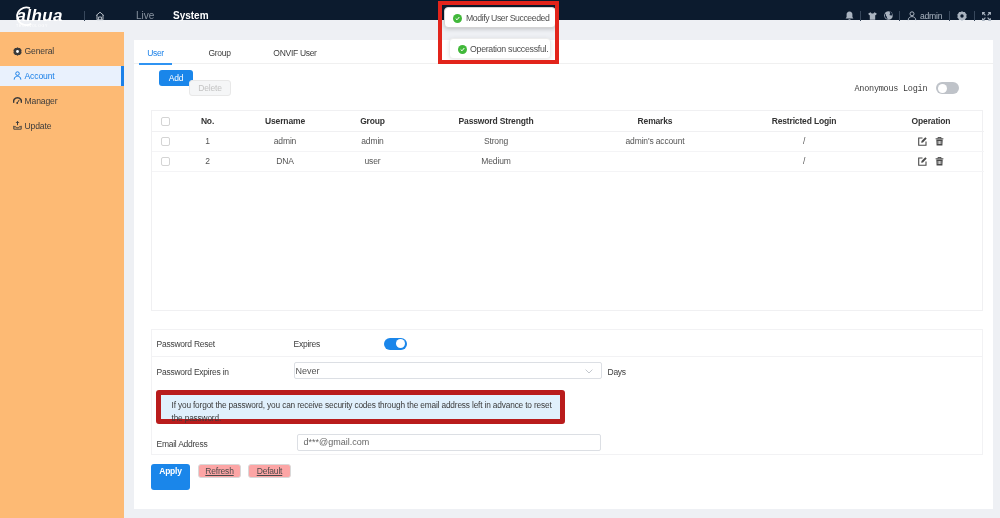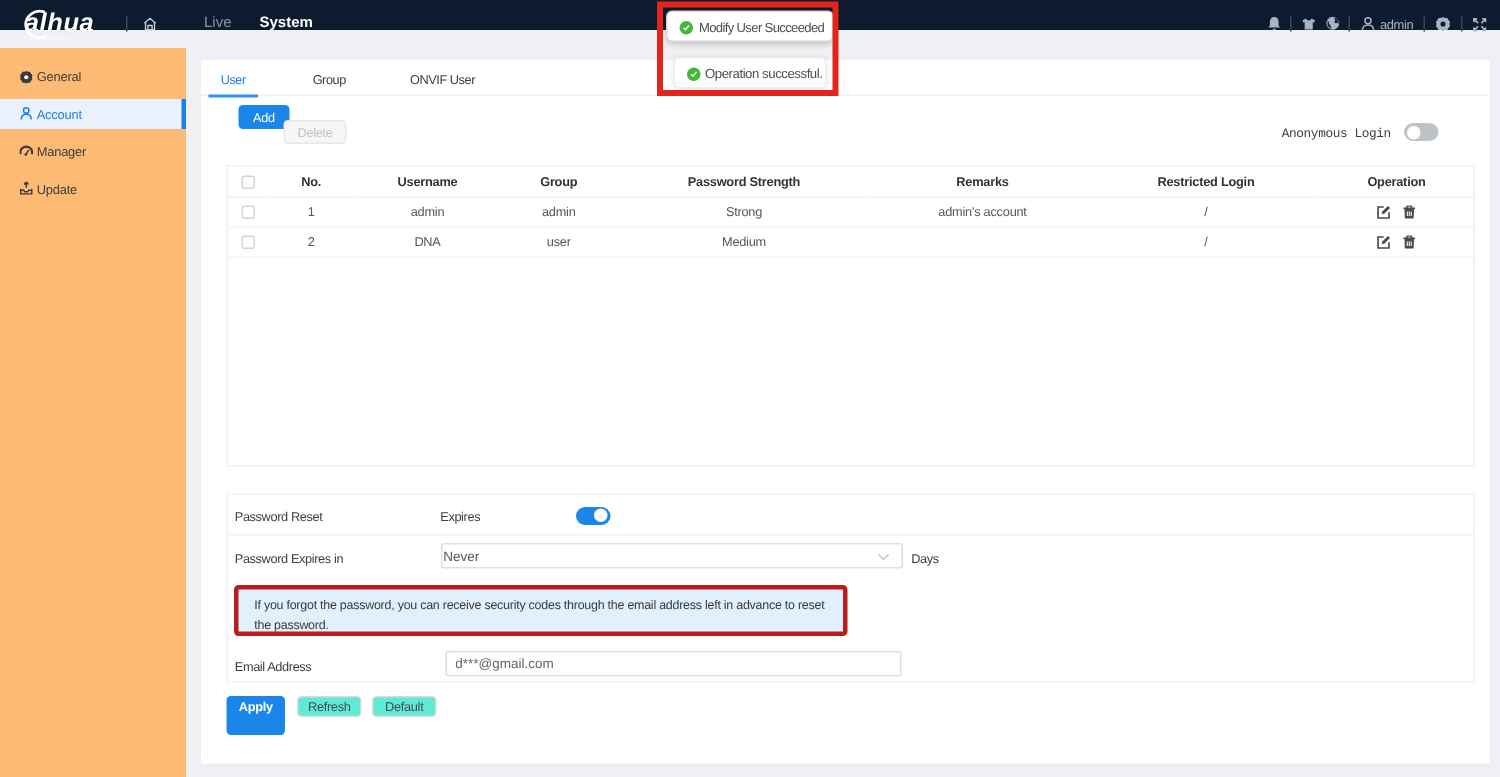--- a/index.html
+++ b/index.html
@@ -25,21 +25,21 @@
 #card { position:absolute; left:134px; top:40px; width:859px; height:469px; background:#fff; }
 
 
 .tab { position:absolute; top:1.5px; height:23px; line-height:23px; font-size:8.5px; letter-spacing:-0.3px; color:#3c3c3c; text-align:center; }
 #tabline { position:absolute; left:0px; top:23px; width:859px; height:1px; background:#f0f0f0; }
 #tabul { position:absolute; left:5px; top:23px; width:33px; height:2px; background:#2f93f2; }
 
 
 .btn { position:absolute; font-size:8.5px; letter-spacing:-0.2px; text-align:center; border-radius:3px; }
 .btn-blue { background:#1a86ea; color:#fff; }
-.btn-plain { background:#5eead4; border:1px solid #d9d9d9; color:#4a4a4a; }
+.btn-plain { background:#fca5a5; border:1px solid #d9d9d9; color:#4a4a4a;text-decoration:underline; }
 .btn-dis { background:#f5f6f7; border:1px solid #e8e8e8; color:#c3c3c3; }
 
 
 .tog { position:absolute; width:23px; height:12px; border-radius:6px; }
 .tog .knob { position:absolute; top:1.5px; width:9px; height:9px; border-radius:50%; background:#fff; }
 .tog.off { background:#bfc3c9; }
 .tog.off .knob { left:2px; }
 .tog.on { background:#1a86ea; }
 .tog.on .knob { right:2px; }
 
@@ -48,21 +48,21 @@
 table { border-collapse:collapse; width:832px; table-layout:fixed; }
 th { font-size:8.5px; letter-spacing:-0.15px; color:#333; font-weight:bold; height:20px; border-bottom:1px solid #f0f0f2; }
 td { font-size:8.5px; letter-spacing:-0.15px; color:#555; height:20px; text-align:center; border-bottom:1px solid #f4f4f6; }
 .cb { display:inline-block; width:9px; height:9px; border:1px solid #d4d4d4; border-radius:2px; vertical-align:middle; }
 
 
 #formbox { position:absolute; left:16.5px; top:289px; width:832px; height:126px; border:1px solid #f2f2f4; }
 .flabel { position:absolute; font-size:8.5px; letter-spacing:-0.25px; color:#3d3d3d; }
 #fdivider { position:absolute; left:0; top:26px; width:830px; height:1px; background:#f2f2f4; }
 .select { position:absolute; border:1px solid #dcdfe4; border-radius:2px; background:#fff; font-size:9px; color:#555; }
-#infobox { position:absolute; left:4px; top:59.5px; width:409px; height:34px; background:#e0f0fc; border:3px solid #b91c1c; border-radius:3px; font-size:8.3px; letter-spacing:-0.16px; color:#3a3a3a; line-height:12.5px; padding:4.5px 0 0 11px; white-space:nowrap; }
+#infobox { position:absolute; left:4px; top:59.5px; width:409px; height:34px; background:#e0f0fc; border:5px solid #b91c1c; border-radius:3px; font-size:8.3px; letter-spacing:-0.16px; color:#3a3a3a; line-height:12.5px; padding:4.5px 0 0 11px; white-space:nowrap; }
 
 
 .toast { position:absolute; background:#fff; border-radius:4px; }
 .gdot { position:absolute; width:9px; height:9px; border-radius:50%; background:#41b83a; }
 #redrect { position:absolute; left:438px; top:1px; width:121px; height:63px; border:4px solid #e2241b; }
 </style>
 </head>
 <body>
 <div id="page">
 

